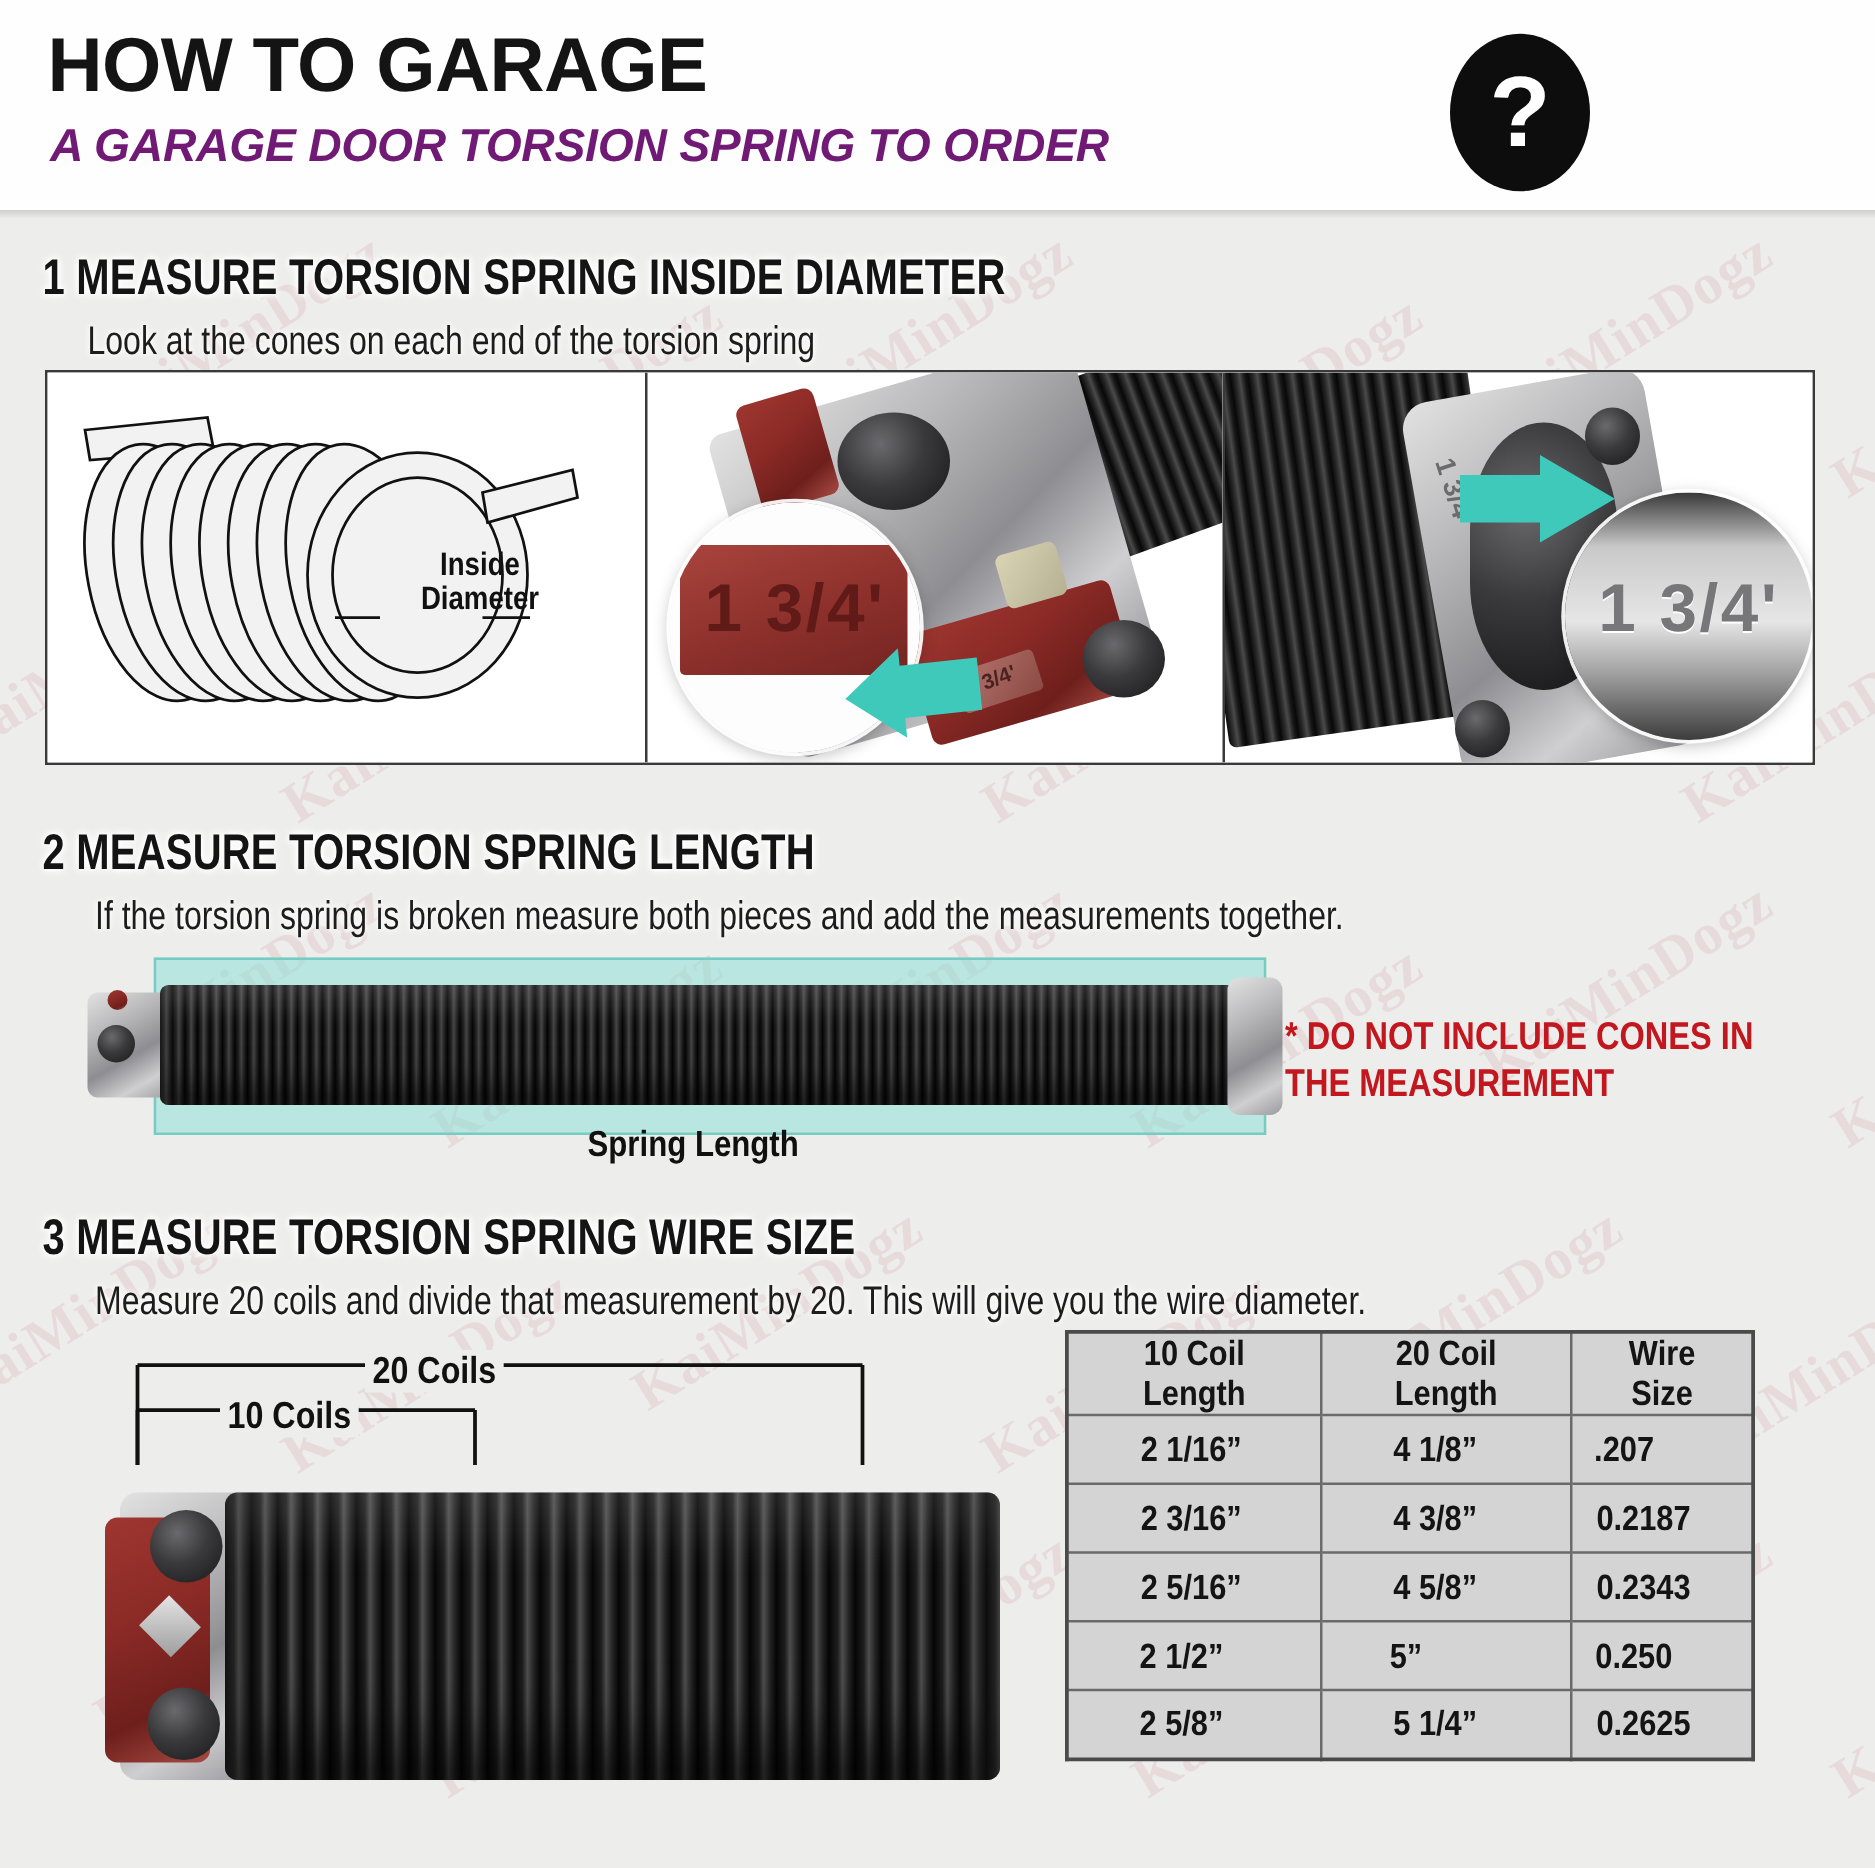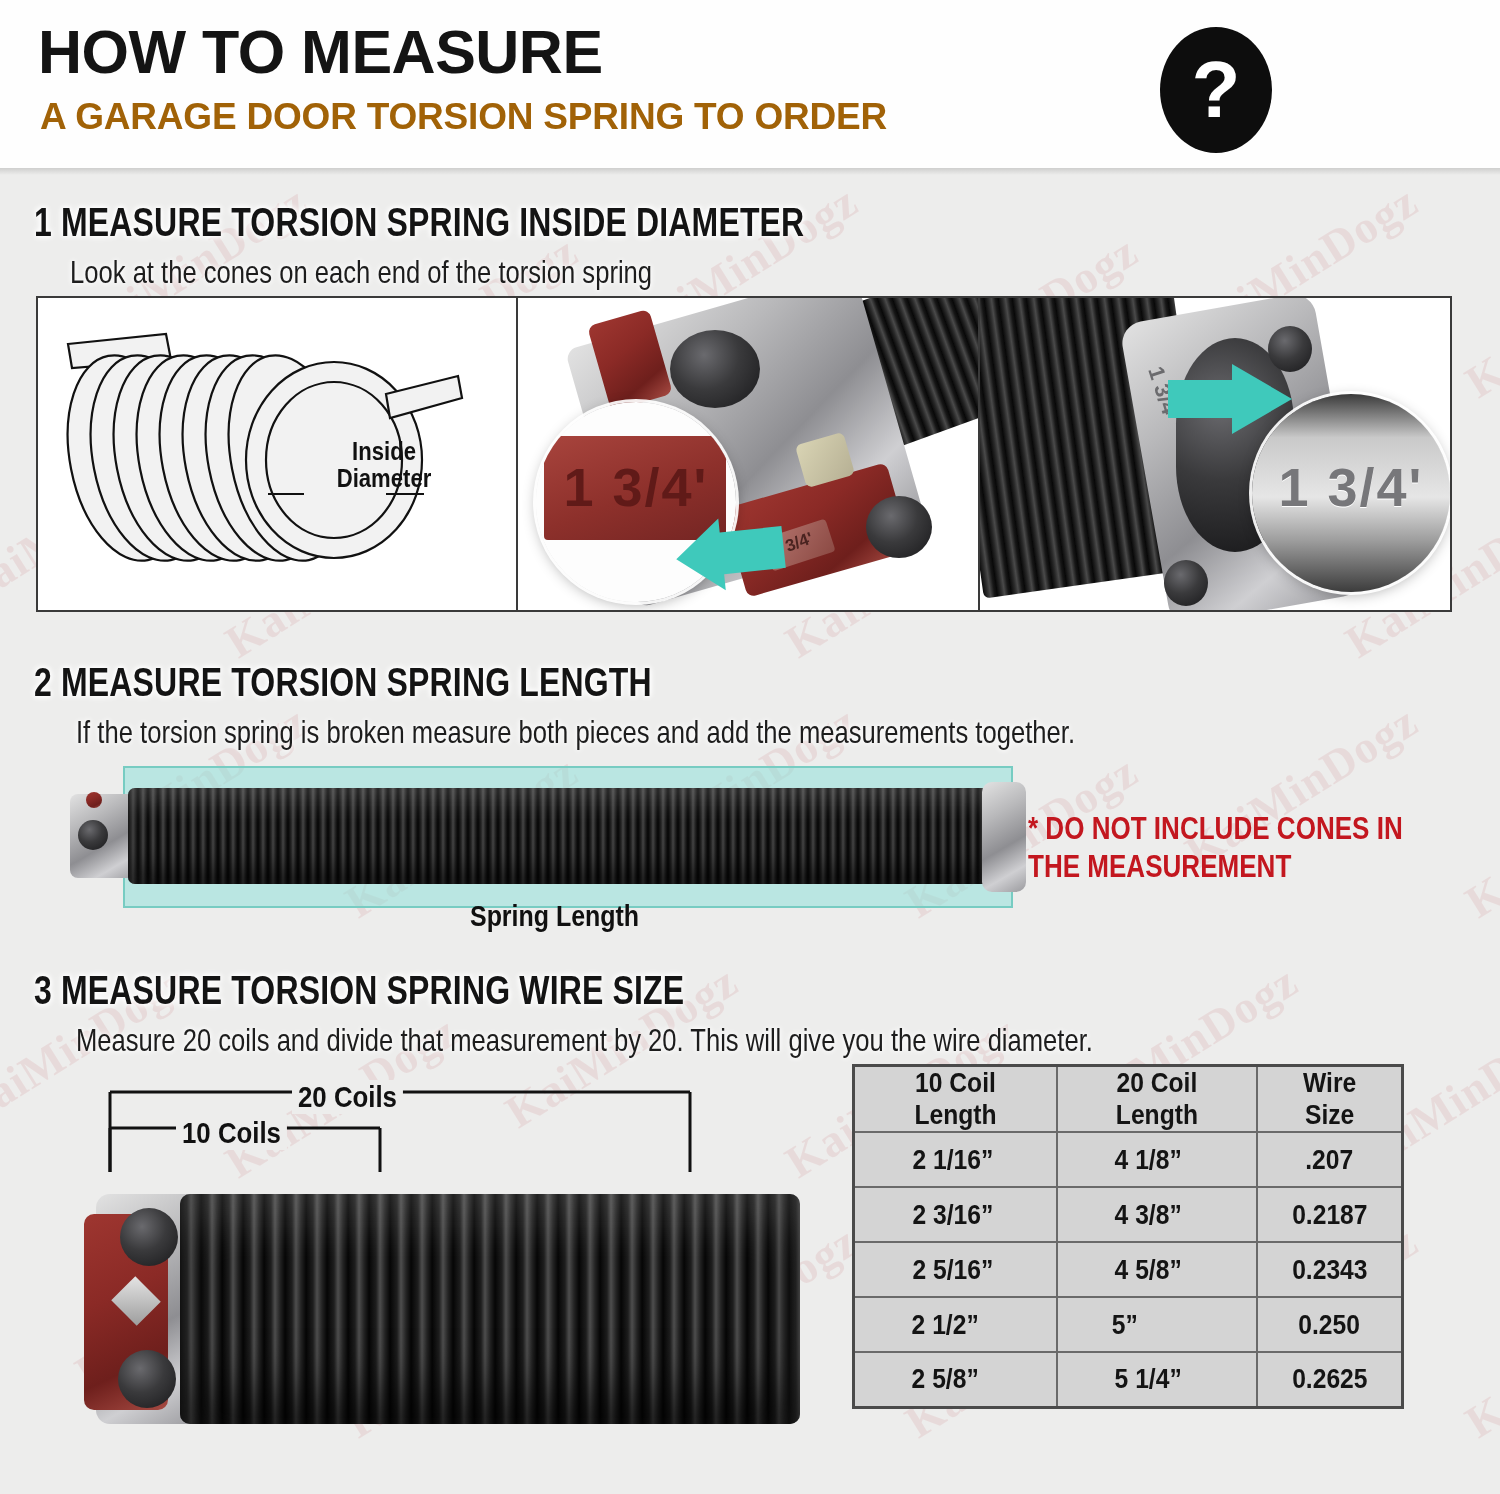--- a/index.html
+++ b/index.html
@@ -29,22 +29,22 @@
     position: absolute; left: 0; top: 0; width: 1500px; height: 168px;
     background: #fefefe; z-index: 3;
   }
   .title-main {
     position: absolute; left: 38px; top: 22px;
     font-size: 61px; font-weight: 700; color: #141414;
     letter-spacing: -0.5px; line-height: 1;
   }
   .title-sub {
     position: absolute; left: 40px; top: 98px;
-    font-size: 37px; font-weight: 700; color: #a16207;
-    letter-spacing: -0.2px; line-height: 1;
+    font-size: 37px; font-weight: 700; color: #701a75;
+    letter-spacing: -0.2px; line-height: 1; font-style: italic;
   }
   .qmark {
     position: absolute; left: 1160px; top: 27px;
     width: 112px; height: 126px; border-radius: 50%;
     background: #0d0d0d; color: #ffffff;
     font-size: 80px; font-weight: 700; line-height: 126px; text-align: center;
   }
   .header-shadow {
     position: absolute; left: 0; top: 168px; width: 1500px; height: 7px;
     background: linear-gradient(to bottom, rgba(0,0,0,0.13), rgba(0,0,0,0));
@@ -185,21 +185,21 @@
   .tbl th, .tbl td {
     border: 2px solid #6a6a6a;
     background: #d4d4d4;
     color: #141414;
     height: 55px;
     font-weight: 700;
     font-size: 28px;
     padding: 0 14px;
   }
   .tbl th { text-align: center; font-size: 28px; }
-  .tbl td { text-align: center; }
+  .tbl td { }
   .tbl td.c0, .tbl td.c1 { text-align: left; padding-left: 52px; }
   .tbl th span, .tbl td span { display: inline-block; transform: scaleX(0.88); }
 </style>
 </head>
 <body>
 
 <div class="page">
 
   <div class="wm-layer" id="wm-layer">
       <div class="wm" style="left: -60px; top: -20px; font-size: 46px; transform: rotate(-32deg); color: rgb(180, 35, 44);">KaiMinDogz</div>
@@ -234,21 +234,21 @@
       <div class="wm" style="left: 1330px; top: 1070px; font-size: 46px; transform: rotate(-32deg); color: rgb(180, 35, 44);">KaiMinDogz</div>
       <div class="wm" style="left: 60px; top: 1280px; font-size: 46px; transform: rotate(-32deg); color: rgb(180, 35, 44);">KaiMinDogz</div>
       <div class="wm" style="left: 330px; top: 1330px; font-size: 46px; transform: rotate(-32deg); color: rgb(180, 35, 44);">KaiMinDogz</div>
       <div class="wm" style="left: 610px; top: 1280px; font-size: 46px; transform: rotate(-32deg); color: rgb(180, 35, 44);">KaiMinDogz</div>
       <div class="wm" style="left: 890px; top: 1330px; font-size: 46px; transform: rotate(-32deg); color: rgb(180, 35, 44);">KaiMinDogz</div>
       <div class="wm" style="left: 1170px; top: 1280px; font-size: 46px; transform: rotate(-32deg); color: rgb(180, 35, 44);">KaiMinDogz</div>
       <div class="wm" style="left: 1450px; top: 1330px; font-size: 46px; transform: rotate(-32deg); color: rgb(180, 35, 44);">KaiMinDogz</div>
     </div>
 
   <div class="header">
-    <div class="title-main">HOW TO MEASURE</div>
+    <div class="title-main">HOW TO GARAGE</div>
     <div class="title-sub">A GARAGE DOOR TORSION SPRING TO ORDER</div>
     <div class="qmark">?</div>
   </div>
   <div class="header-shadow"></div>
 
   <div class="sec-head" style="left:34px; top:200px;">
     <span>1</span>&nbsp;<span>MEASURE TORSION SPRING INSIDE DIAMETER</span>
   </div>
   <div class="sec-sub" style="left:70px; top:254px;">Look at the cones on each end of the torsion spring</div>
 

